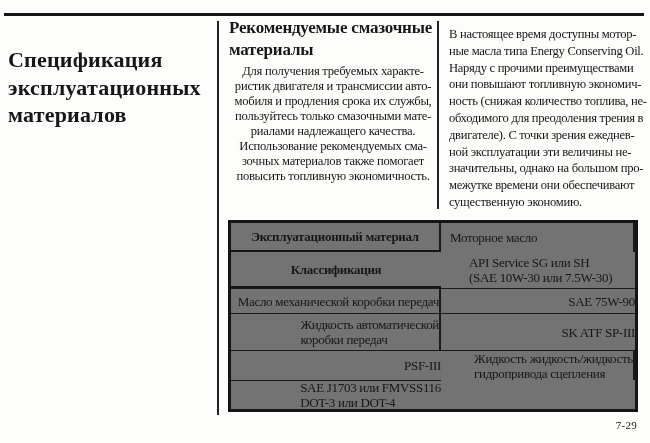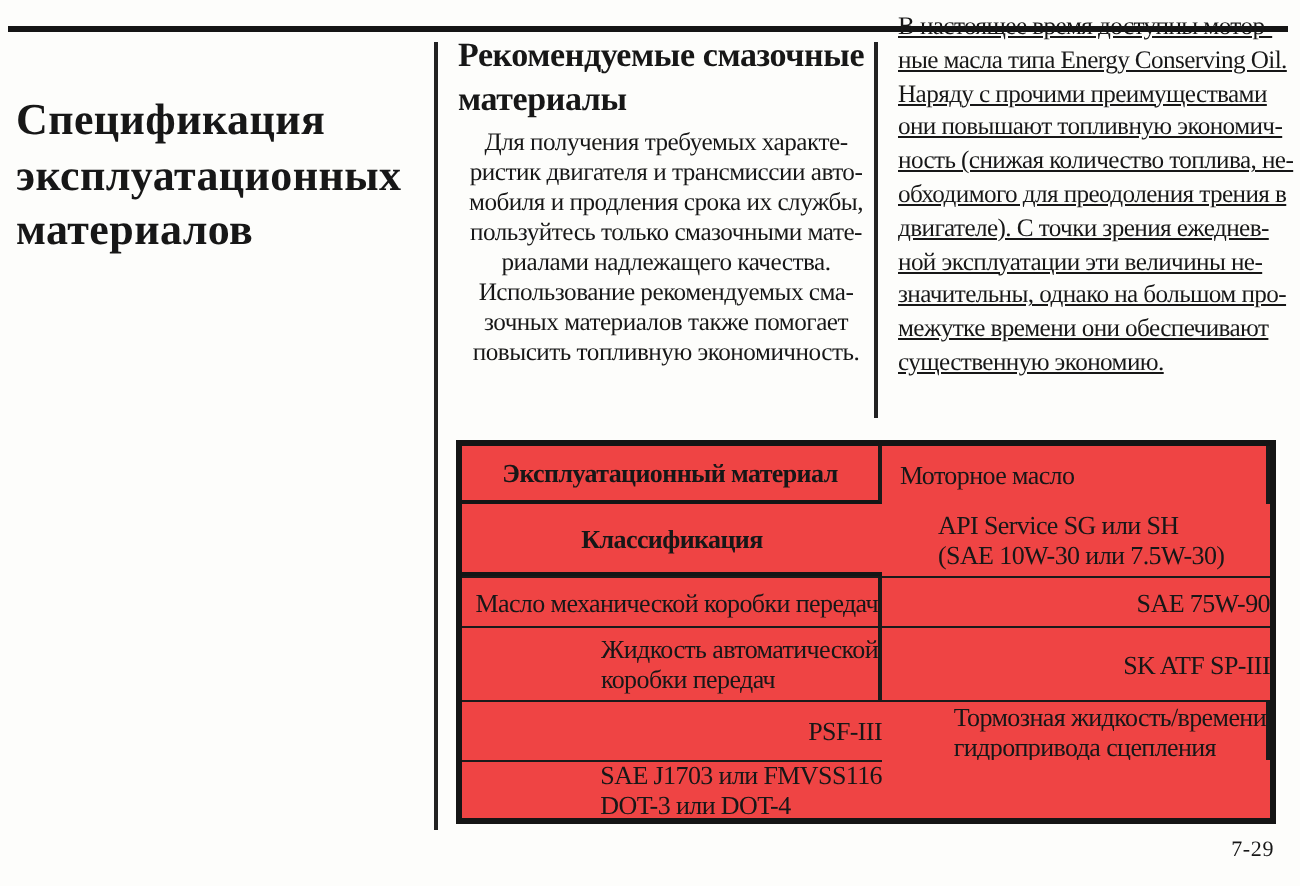--- a/index.html
+++ b/index.html
@@ -24,31 +24,31 @@
   .mid-col{position:absolute;left:229px;top:17px;width:206px;}
   .mid-heading{
     font-size:17px;font-weight:bold;line-height:21.5px;letter-spacing:-0.2px;
   }
   .mid-body{
     position:absolute;left:229px;top:64px;width:208px;
     font-size:12.6px;line-height:15px;letter-spacing:-0.25px;text-align:center;
   }
 
   .right-body{
-    position:absolute;left:449px;top:5px;width:200px;
-    font-size:12.6px;line-height:16.8px;letter-spacing:-0.3px;text-decoration:underline;
+    position:absolute;left:449px;top:26px;width:200px;
+    font-size:12.6px;line-height:16.8px;letter-spacing:-0.3px;
   }
 
   .spec-table{
     position:absolute;left:228px;top:220px;width:410px;height:192px;
     box-sizing:border-box;border:3px solid #151515;
     display:grid;
     grid-template-columns:210px 1fr;
     grid-template-rows:29px 36px 25px 37px 30px 1fr;
-    background:#ef4444;
+    background:#737373;
     font-size:13px;letter-spacing:-0.3px;
   }
   .cell{
     box-sizing:border-box;display:flex;align-items:center;
     line-height:15px;overflow:hidden;
   }
   .cell.left{border-right:2px solid #1a1a1a;padding-left:9px;}
   .cell.right{padding-left:28px;}
   .cell.hdr{justify-content:center;font-weight:bold;padding-left:0;border-bottom:2.5px solid #151515;}
   .cell.sep{border-top:1.5px solid #1a1a1a;justify-content:flex-end;}
@@ -123,21 +123,21 @@
   </div>
   <div class="cell right sep">
     <span class="pre">SK ATF SP-III</span>
   </div>
 
   <div class="cell right sep">
     <span class="pre">PSF-III</span>
   </div>
 
   <div class="cell left sep">
-    <span class="pre">Тормозная жидкость/времени
+    <span class="pre">Жидкость жидкость/жидкость
 гидропривода сцепления</span>
   </div>
   <div class="cell right sep">
     <span class="pre">SAE J1703 или FMVSS116
 DOT-3 или DOT-4</span>
   </div>
 </div>
 
 <div class="page-number">7-29</div>
 

